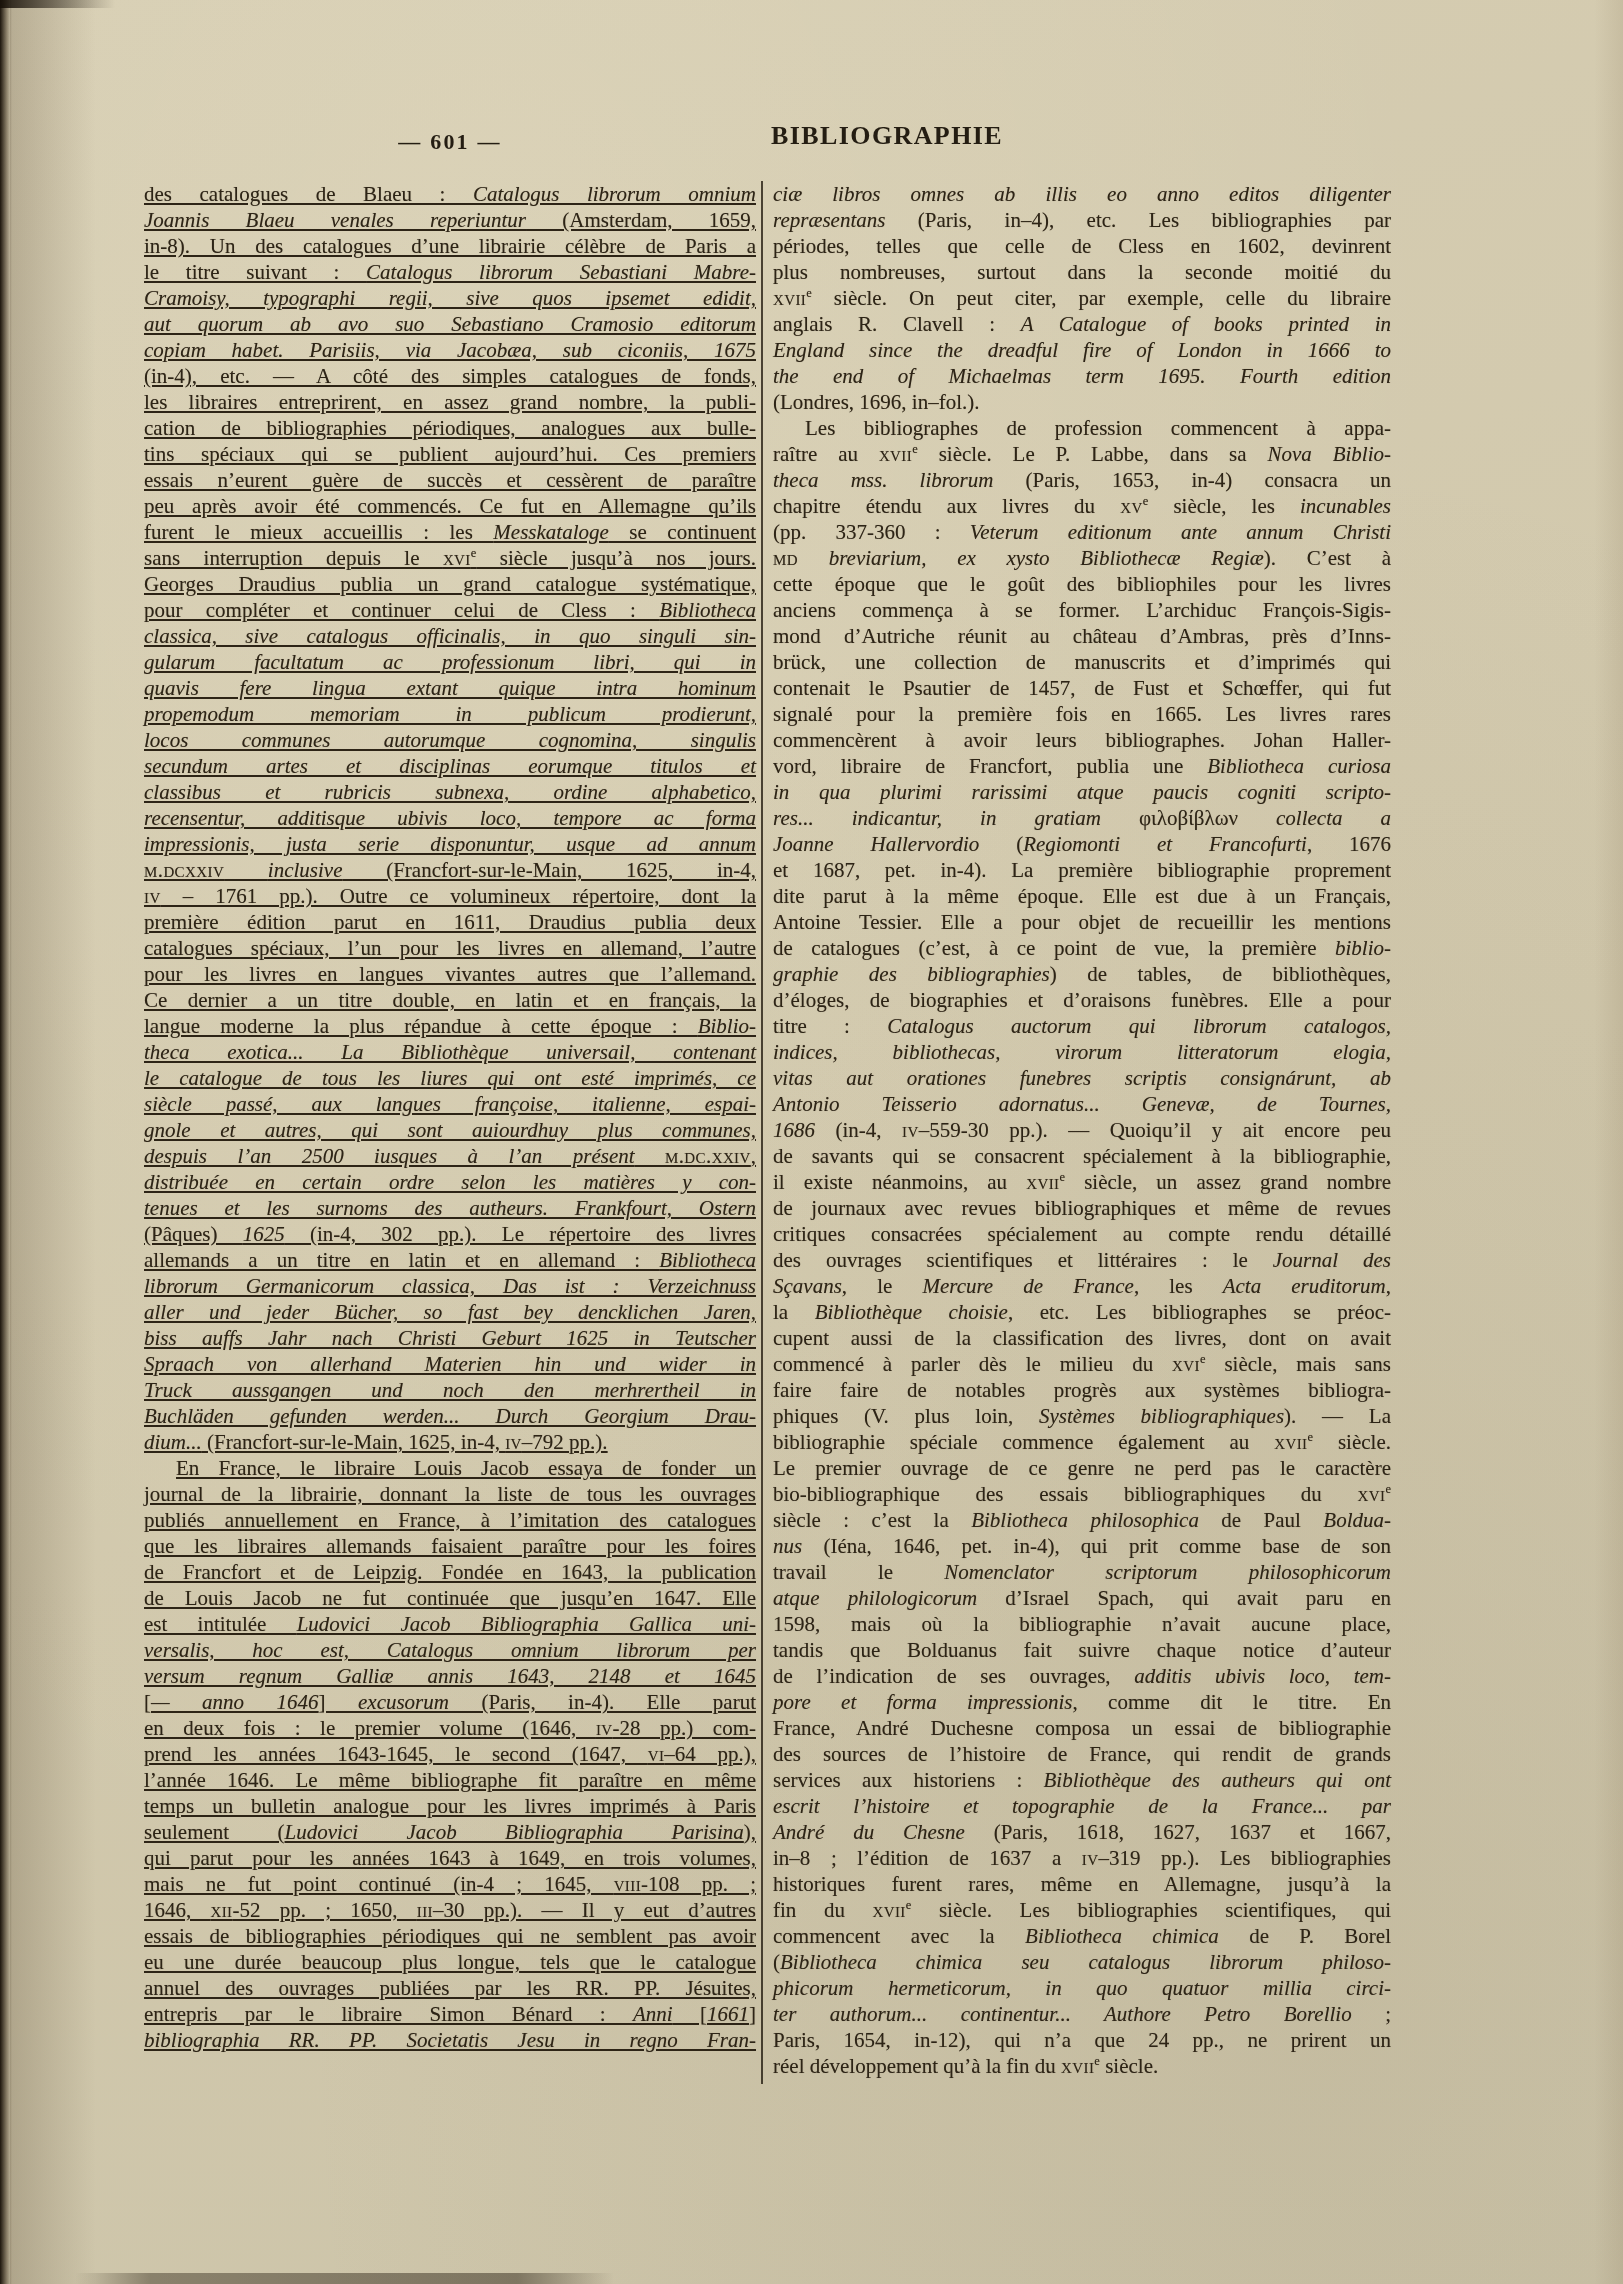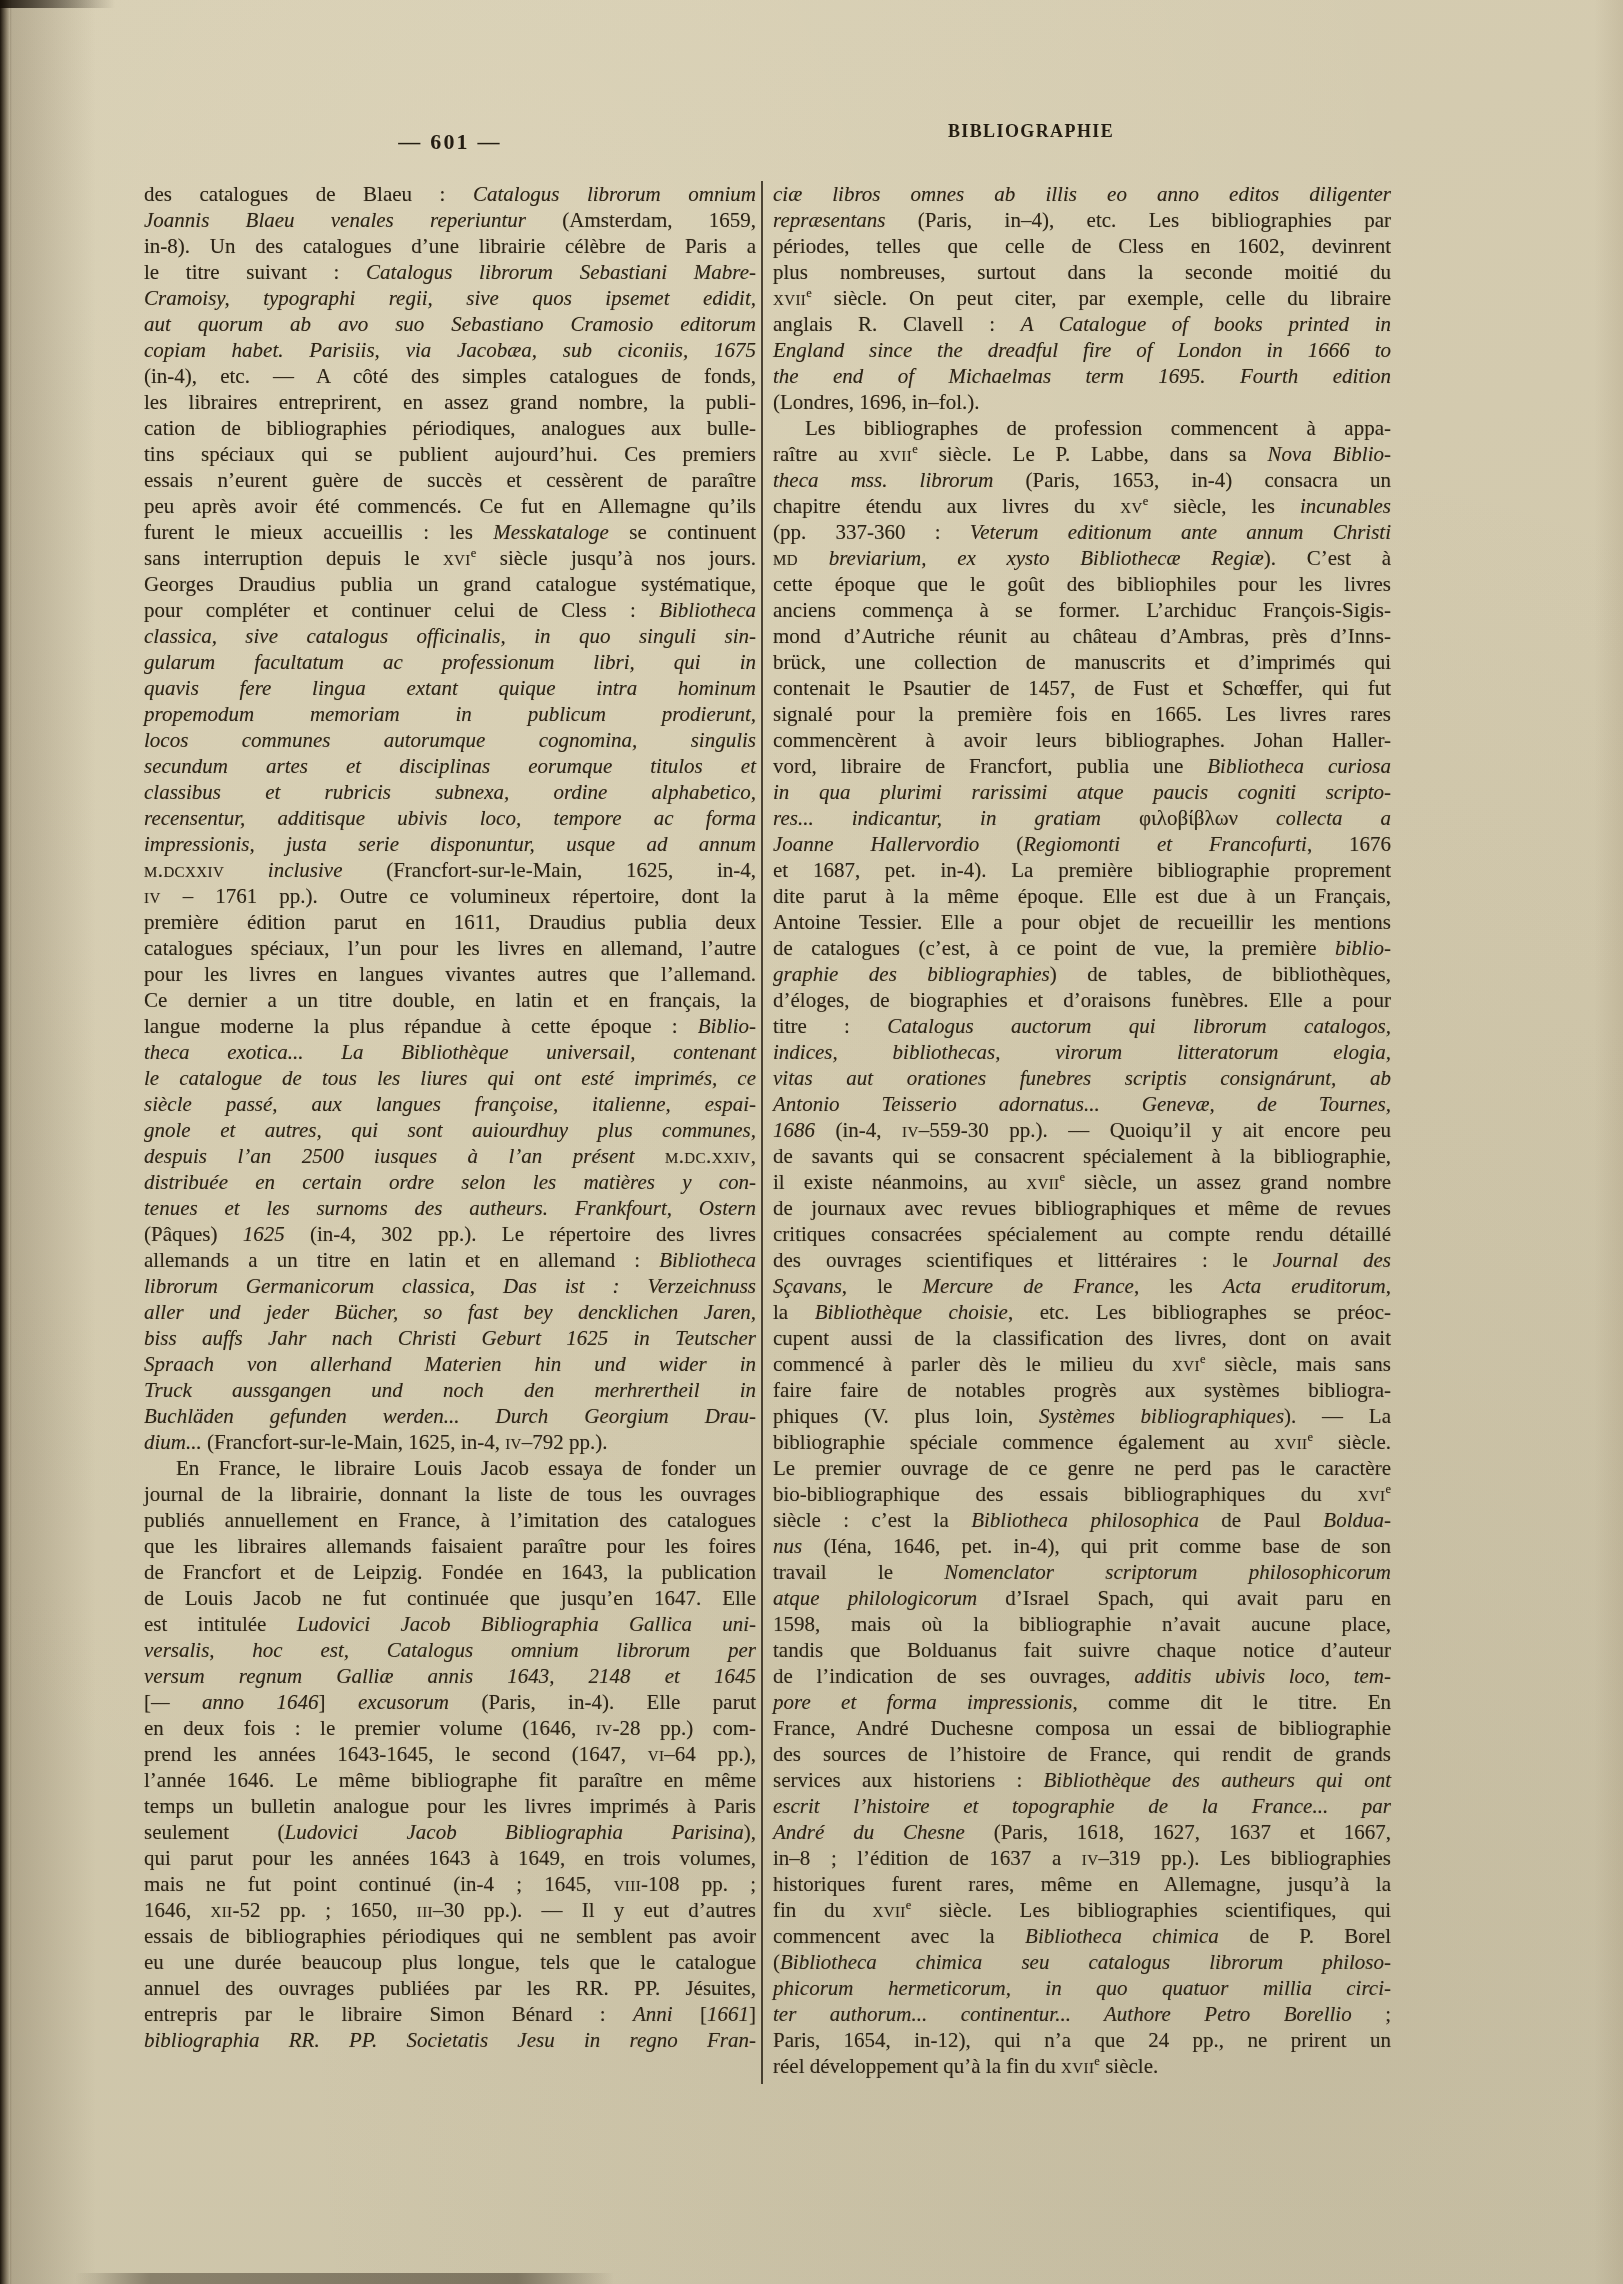--- a/index.html
+++ b/index.html
@@ -24,33 +24,33 @@
     background:linear-gradient(to right,rgba(42,33,20,0),rgba(42,33,20,.42) 14%,rgba(42,33,20,.48) 82%,rgba(42,33,20,0));}
   .edge-right{position:absolute;right:0;top:0;width:29px;height:2284px;
     background:linear-gradient(to left,rgba(120,100,70,.14),rgba(120,100,70,0));}
 
   .pagenum{
     position:absolute;left:144px;top:129px;width:612px;
     text-align:center;font-size:22px;font-weight:600;color:#241d12;letter-spacing:2.2px;
   }
   .runtitle{
     position:absolute;left:771px;top:121px;width:520px;
-    text-align:center;font-size:18px;font-weight:bold;color:#241d12;letter-spacing:1.4px;
+    text-align:left;font-size:26px;font-weight:bold;color:#241d12;letter-spacing:1.4px;
   }
 
   .divider{position:absolute;left:761px;top:181px;width:2.2px;height:1903px;
     background:rgba(32,24,13,.78);}
 
   .col{
     position:absolute;top:181px;
     font-size:21px;line-height:26px;color:var(--ink);
     text-rendering:optimizeLegibility;
     text-shadow:0 0 0.7px rgba(45,35,20,.35);
   }
-  .col-left{left:144px;width:612px;}
+  .col-left{left:144px;width:612px;text-decoration:underline;}
   .col-right{left:773px;width:618px;}
 
   .para{margin:0;}
   .line{text-align:justify;text-align-last:justify;min-height:26px;}
   .line.lastline{text-align-last:left;}
   .para.indent .line:first-child{text-indent:32px;}
 
   i{font-style:italic;}
   k{font-variant:small-caps;letter-spacing:0.4px;}
   sup{font-size:.6em;line-height:0;vertical-align:super;}

